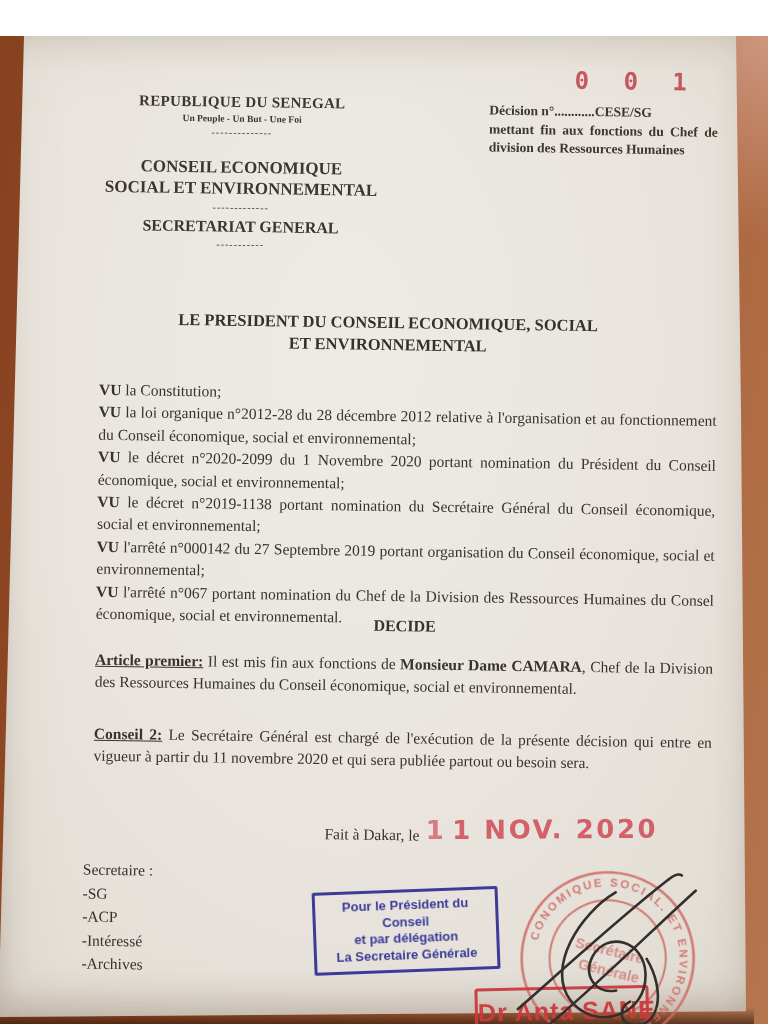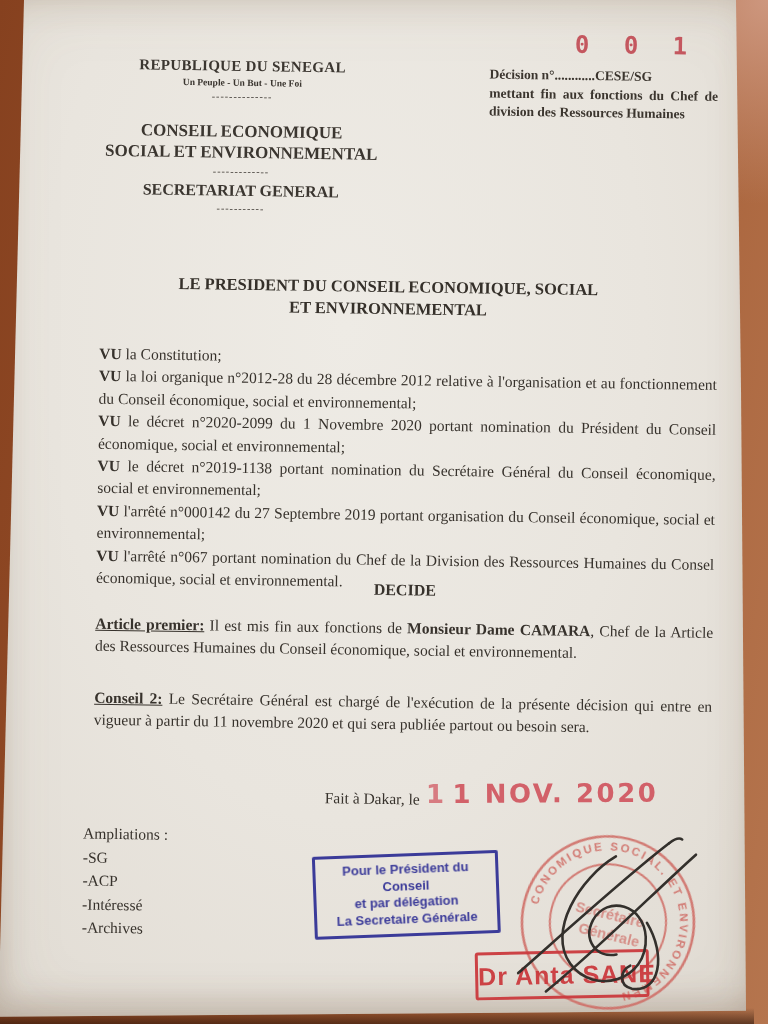--- a/index.html
+++ b/index.html
@@ -5,20 +5,21 @@
   html,body{margin:0;padding:0;}
   body{
     width:768px;height:1024px;overflow:hidden;position:relative;
     font-family:"Liberation Serif","DejaVu Serif",serif;
   }
   .desk{
     position:absolute;inset:0;
     background:
       radial-gradient(circle at 100% 0%, rgba(209,156,133,.9) 0%, rgba(209,156,133,0) 16%),
       linear-gradient(100deg,#86411f 0%,#98502a 35%,#a55d35 65%,#b5754e 100%);
+    margin-top: 36px;
   }
   .paper{
     position:absolute;inset:0;
     background:
       radial-gradient(ellipse at 45% 32%, #eeebe5 0%, #e9e5de 50%, #e3ded6 82%, #ddd7ce 100%);
     clip-path:polygon(24px 0%, 736px 0%, 741px 38%, 746px 98.7%, 0% 99.3%, 0% 93%);
     box-shadow:inset -20px 0 34px rgba(125,92,62,.20), inset 0 -24px 30px rgba(100,68,44,.18), inset 0 0 70px rgba(120,95,65,.10);
   }
   .bottom-shade{
     position:absolute;left:0;right:14px;bottom:0;height:16px;
@@ -117,31 +118,31 @@
       <p><span class="b">VU</span><span> la loi organique n°2012-28 du 28 décembre 2012 relative à l'organisation et au fonctionnement du Conseil économique, social et environnemental;</span></p>
       <p><span class="b">VU</span><span> le décret n°2020-2099 du 1 Novembre 2020 portant nomination du Président du Conseil économique, social et environnemental;</span></p>
       <p><span class="b">VU</span><span> le décret n°2019-1138 portant nomination du Secrétaire Général du Conseil économique, social et environnemental;</span></p>
       <p><span class="b">VU</span><span> l'arrêté n°000142 du 27 Septembre 2019 portant organisation du Conseil économique, social et environnemental;</span></p>
       <p><span class="b">VU</span><span> l'arrêté n°067 portant nomination du Chef de la Division des Ressources Humaines du Consel économique, social et environnemental.</span></p>
     </div>
 
     <div class="abs bodyblock decide">DECIDE</div>
 
     <div class="abs bodyblock article1">
-      <p><span class="b u">Article premier:</span><span> Il est mis fin aux fonctions de </span><span class="b">Monsieur Dame CAMARA</span><span>, Chef de la Article des Ressources Humaines du Conseil économique, social et environnemental.</span></p>
+      <p><span class="b u">Article premier:</span><span> Il est mis fin aux fonctions de </span><span class="b">Monsieur Dame CAMARA</span><span>, Chef de la Division des Ressources Humaines du Conseil économique, social et environnemental.</span></p>
     </div>
     <div class="abs bodyblock article2">
       <p><span class="b u">Conseil 2:</span><span> Le Secrétaire Général est chargé de l'exécution de la présente décision qui entre en vigueur à partir du 11 novembre 2020 et qui sera publiée partout ou besoin sera.</span></p>
     </div>
 
     <div class="abs dateline">Fait à Dakar, le</div>
     <div class="abs date-stamp"><span class="partial">1</span><span>1 NOV. 2020</span></div>
 
     <div class="abs ampliations">
-      <div>Ampliations :</div>
+      <div>Secretaire :</div>
       <div>-SG</div>
       <div>-ACP</div>
       <div>-Intéressé</div>
       <div>-Archives</div>
     </div>
 
     <div class="abs blue-stamp">
       <div>Pour le Président du Conseil</div>
       <div>et par délégation</div>
       <div>La Secretaire Générale</div>

